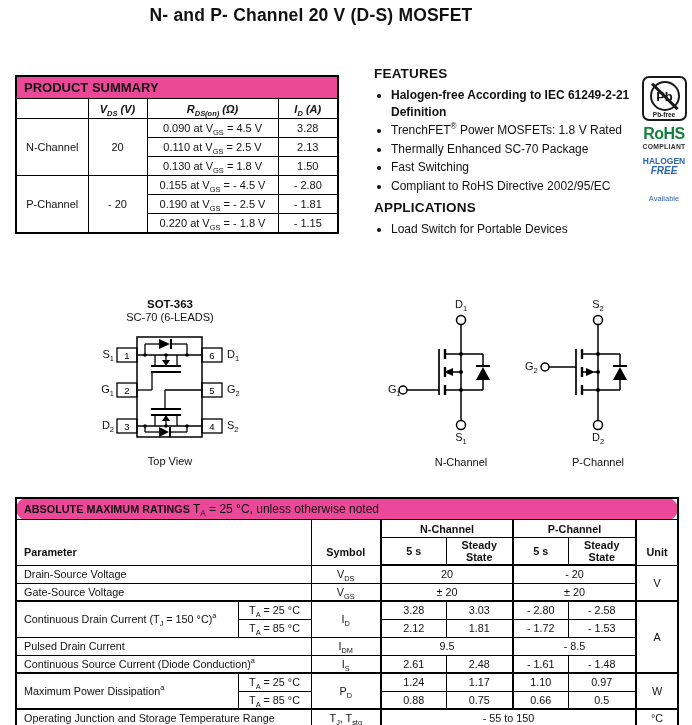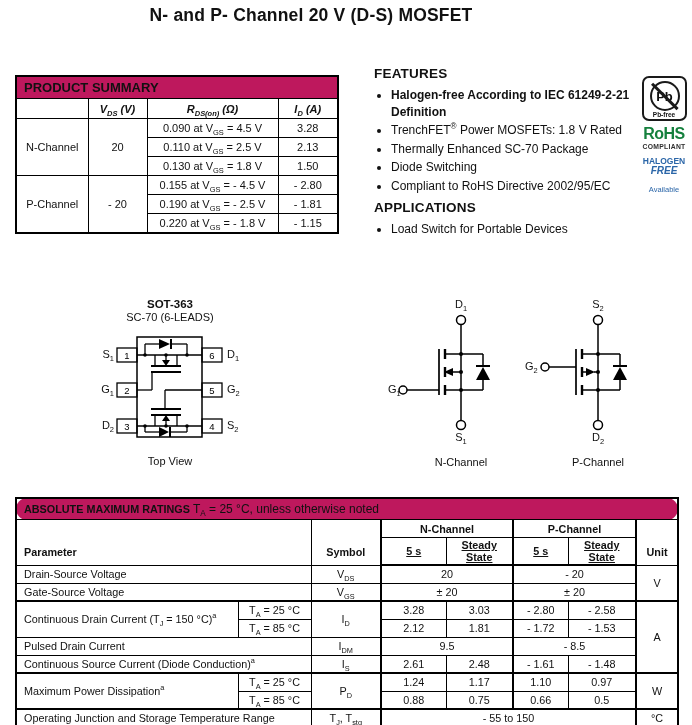--- a/index.html
+++ b/index.html
@@ -13,36 +13,36 @@
   sub { font-size:0.68em; line-height:0; }
   sup { font-size:0.68em; line-height:0; }
 
   
   .page-title { left:0; top:5px; width:622px; text-align:center;
     font-size:17.5px; font-weight:bold; letter-spacing:0.2px; }
 
   
   table { border-collapse:collapse; table-layout:fixed; }
   td { border:1px solid #000; font-size:11px; text-align:center; vertical-align:middle; padding:1px 3px; }
-  .tbl-title { background:#be185d; text-align:left; font-weight:bold;
+  .tbl-title { background:#ec4899; text-align:left; font-weight:bold;
     font-size:13px; padding:3px 7px; height:21px; }
   .l { text-align:left; padding-left:7px; }
   .ps { left:15px; top:75px; width:322px; border:2px solid #000; }
   .ps td { height:19px; }
   .ps .colhead td { font-weight:bold; height:20px;font-style:italic; }
 
   .amr { left:15px; top:497px; width:662px; border:2px solid #000; }
   .amr td { height:18px; font-size:10.8px; }
   .amr .tbl-title { height:14px;border-radius:11px; }
   .amr .tbl-title .ttl-rest { font-weight:normal; font-size:12px; }
   .amr .hd { font-weight:bold; }
   .amr .vb { vertical-align:bottom; padding-bottom:7px; }
   .vt { border-left:2px solid #000; }
   tr.grp td { border-top:2px solid #000; }
-  .hb td { border-bottom:2px solid #000;text-decoration:underline; }
+  .hb td { border-bottom:2px solid #000; }
 
   
   .sec-head { font-size:13.5px; font-weight:bold; letter-spacing:0.2px; }
   .feat ul { margin-top:6px; padding-left:17px; }
   .feat li { font-size:12px; line-height:1.38; margin-bottom:2px; }
   .feat li.b1 { font-weight:bold; }
 
   
   .badges { left:636px; top:76px; width:56px; text-align:center; }
   .pb-box { position:relative; width:45px; height:45px; margin:0 auto;
@@ -51,21 +51,21 @@
     border:2px solid #1a1a1a; border-radius:50%;
     font-size:13px; font-weight:bold; line-height:27px; text-align:center; }
   .pb-slash { position:absolute; left:3px; top:17px; width:36px; height:2.5px;
     background:#1a1a1a; transform:rotate(45deg); }
   .pb-label { position:absolute; left:0; bottom:1px; width:100%;
     font-size:6.5px; font-weight:bold; }
   .rohs { margin-top:4px; font-size:16px; font-weight:bold; color:#15803d; letter-spacing:-0.5px; }
   .compliant { font-size:6.8px; font-weight:bold; color:#2e2e2e; letter-spacing:0.3px; }
   .halogen { margin-top:6px; font-size:8.5px; font-weight:bold; color:#2b66a8; }
   .free { font-size:10px; font-weight:bold; font-style:italic; color:#2b66a8; line-height:1; }
-  .available { font-size:7.5px; color:#2b66a8; margin-top:9px; }
+  .available { font-size:7.5px; color:#2b66a8; margin-top:18px; }
 
   
   .pkg { left:85px; top:298px; width:170px; height:180px; }
   .pkg-title { position:absolute; left:0; top:0; width:170px; text-align:center;
     font-size:11.5px; font-weight:bold; }
   .pkg-sub { position:absolute; left:0; top:13px; width:170px; text-align:center; font-size:11px; }
   .pkg-caption { position:absolute; left:0; top:157px; width:170px; text-align:center; font-size:11px; }
   .pin-label { position:absolute; font-size:11px; }
   .pl-r { text-align:right; }
   svg { display:block; }
@@ -131,21 +131,21 @@
   </tr>
 </tbody>
   </table>
 
 <div class="abs feat" style="left:374px; top:66px; width:262px;">
   <div class="sec-head">FEATURES</div>
   <ul>
     <li class="b1">Halogen-free According to IEC 61249-2-21 Definition</li>
     <li><span>TrenchFET</span><sup>®</sup><span> Power MOSFETs: 1.8 V Rated</span></li>
     <li>Thermally Enhanced SC-70 Package</li>
-    <li>Diode Switching</li>
+    <li>Fast Switching</li>
     <li>Compliant to RoHS Directive 2002/95/EC</li>
   </ul>
 </div>
 
 <div class="abs badges">
   <div class="pb-box">
     <div class="pb-circle">Pb</div>
     <div class="pb-slash"></div>
     <div class="pb-label">Pb-free</div>
   </div>

